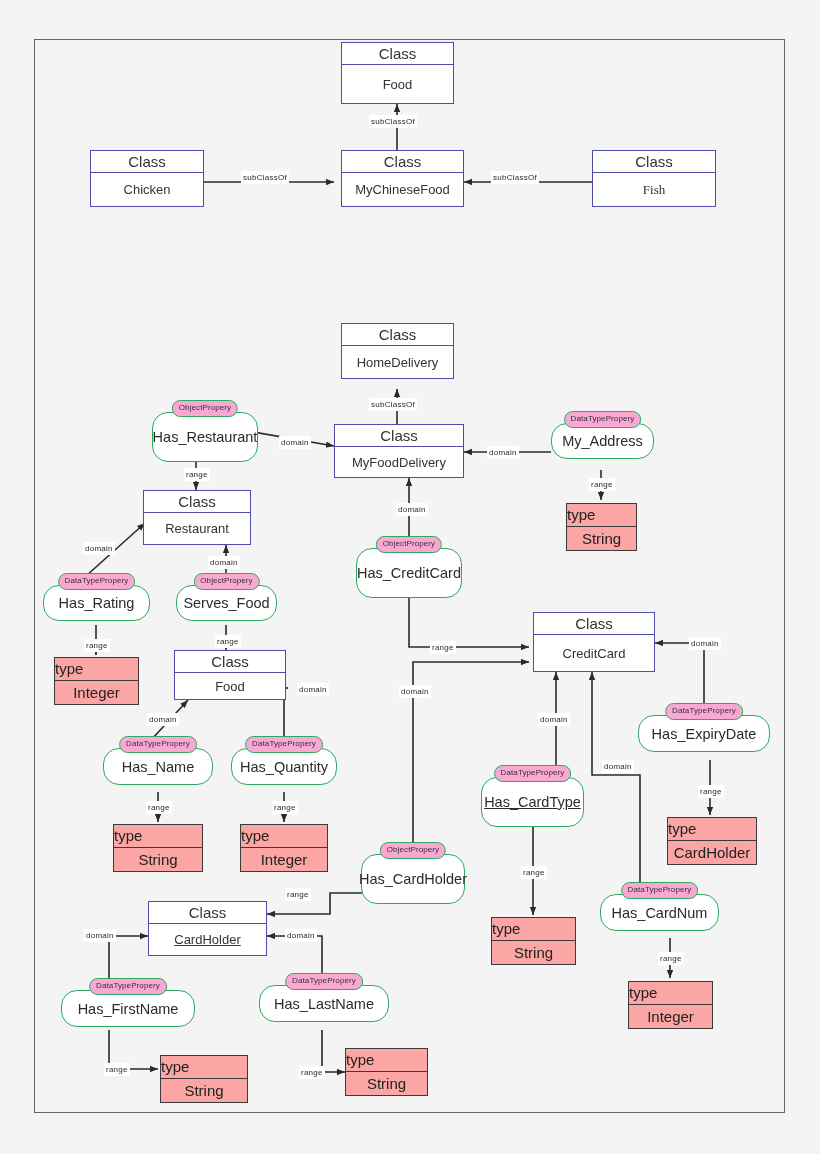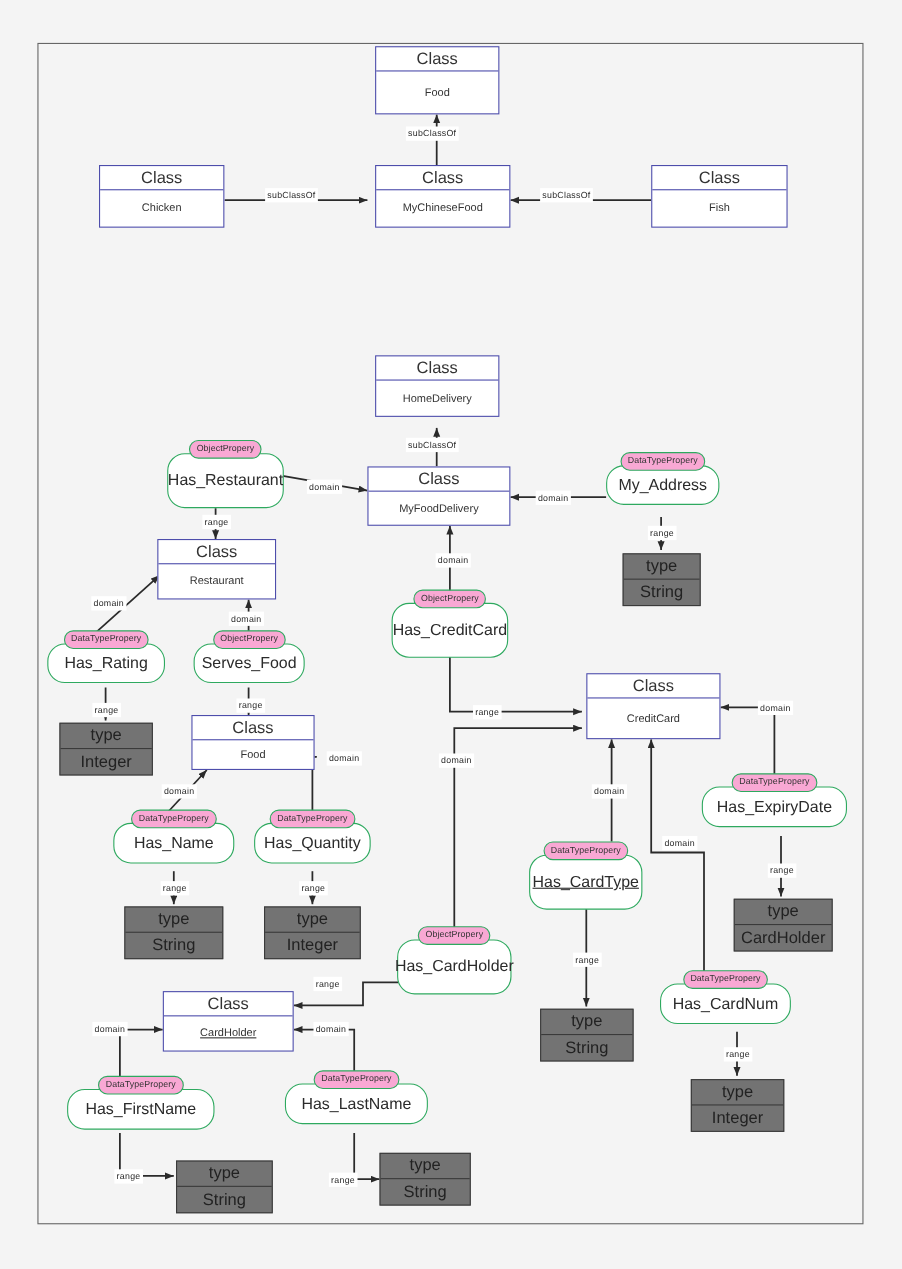--- a/index.html
+++ b/index.html
@@ -45,33 +45,32 @@
   .cls .hdr {
     box-sizing: border-box;
     border-bottom: 1.4px solid #4d4dab;
     font-size: 15px;
     line-height: 21px;
     height: 22px;
     color: #333;
   }
   .cls .bdy {
     box-sizing: border-box;
-    font-size: 10px;
+    font-size: 13px;
     color: #333;
     display: flex;
     align-items: center;
     justify-content: center;
   }
   
   .typ {
     position: absolute;
     box-sizing: border-box;
     border: 1.6px solid #3a3a3a;
-    background: #737373;
-    text-align: center;
+    background: #fca5a5;
     color: #222;
   }
   .typ .hdr {
     box-sizing: border-box;
     border-bottom: 1.6px solid #3a3a3a;
     font-size: 15px;
     line-height: 22px;
     height: 23px;
   }
   .typ .bdy {
@@ -220,21 +219,21 @@
     <div class="bdy" style="height:33px;">Chicken</div>
   </div>
 
   <div class="cls" style="left:341px;top:150px;width:123px;height:57px;">
     <div class="hdr">Class</div>
     <div class="bdy" style="height:33px;">MyChineseFood</div>
   </div>
 
   <div class="cls" style="left:592px;top:150px;width:124px;height:57px;">
     <div class="hdr">Class</div>
-    <div class="bdy" style="height:33px;">Fish</div>
+    <div class="bdy" style="height:33px;font-family:Liberation Serif, serif;">Fish</div>
   </div>
 
   <div class="cls" style="left:341px;top:323px;width:113px;height:56px;">
     <div class="hdr">Class</div>
     <div class="bdy" style="height:32px;">HomeDelivery</div>
   </div>
 
   <div class="cls" style="left:334px;top:424px;width:130px;height:54px;">
     <div class="hdr">Class</div>
     <div class="bdy" style="height:30px;">MyFoodDelivery</div>

